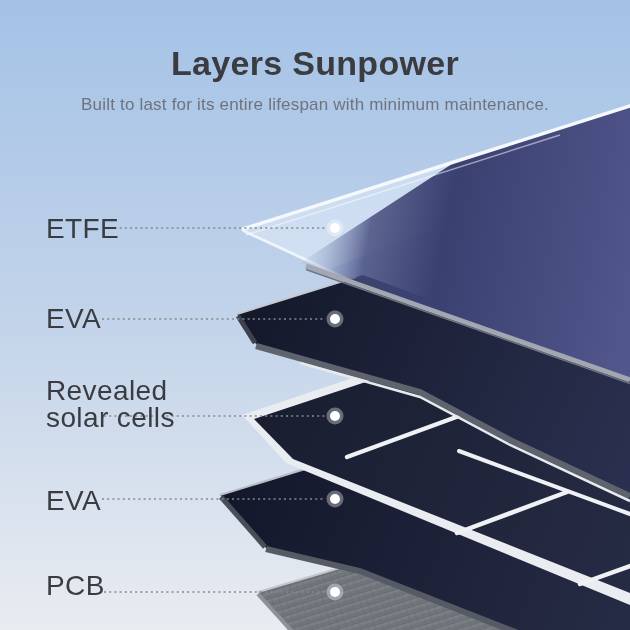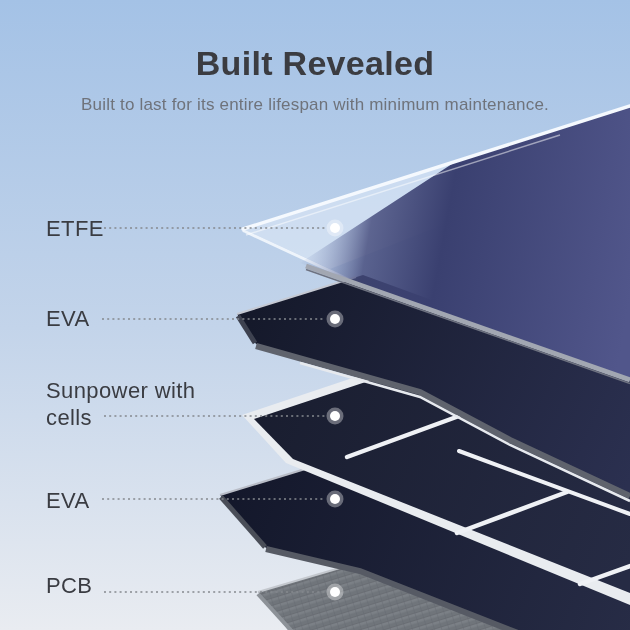--- a/index.html
+++ b/index.html
@@ -2,21 +2,21 @@
 <html><head>
 <meta charset="utf-8">
 <style>
   html,body{margin:0;padding:0;}
   body{width:630px;height:630px;overflow:hidden;font-family:"Liberation Sans",sans-serif;}
   .stage{position:relative;width:630px;height:630px;background:linear-gradient(180deg,#a4c2e6 0%,#c3d4ea 52%,#e9ecf1 100%);}
   svg.illu{position:absolute;left:0;top:0;}
   .header{position:absolute;left:0;top:44px;width:630px;text-align:center;}
   .title{font-size:34px;font-weight:700;color:#3b3c41;letter-spacing:.3px;}
   .subtitle{margin-top:12px;font-size:17px;font-weight:400;color:#6f737b;letter-spacing:.2px;}
-  .layer-label{position:absolute;left:46px;font-size:22px;font-weight:500;color:#3a3c42;letter-spacing:.4px;line-height:27px;}
+  .layer-label{position:absolute;left:46px;font-size:28px;font-weight:500;color:#3a3c42;letter-spacing:.4px;line-height:27px;}
   .lbl-etfe{top:215px;}
   .lbl-eva-top{top:305px;}
   .lbl-cells{top:377px;width:185px;}
   .lbl-eva-bottom{top:487px;}
   .lbl-pcb{top:555px;margin-top:17px;}
 </style>
 </head>
 <body>
 
 <div class="stage">
@@ -122,23 +122,23 @@
           <circle cx="335" cy="499" r="5" fill="#ffffff"></circle>
         </g>
       <g>
           <circle cx="335" cy="592" r="8.5" fill="rgba(255,255,255,0.35)"></circle>
           <circle cx="335" cy="592" r="5" fill="#ffffff"></circle>
         </g>
     </g>
   </svg>
 
   <div class="header">
-    <div class="title">Built Revealed</div>
+    <div class="title">Layers Sunpower</div>
     <div class="subtitle">Built to last for its entire lifespan with minimum maintenance.</div>
   </div>
 
   <div class="layer-label lbl-etfe">ETFE</div>
   <div class="layer-label lbl-eva-top">EVA</div>
-  <div class="layer-label lbl-cells">Sunpower with cells</div>
+  <div class="layer-label lbl-cells">Revealed solar cells</div>
   <div class="layer-label lbl-eva-bottom">EVA</div>
   <div class="layer-label lbl-pcb">PCB</div>
 
 </div>
 
 </body></html>

